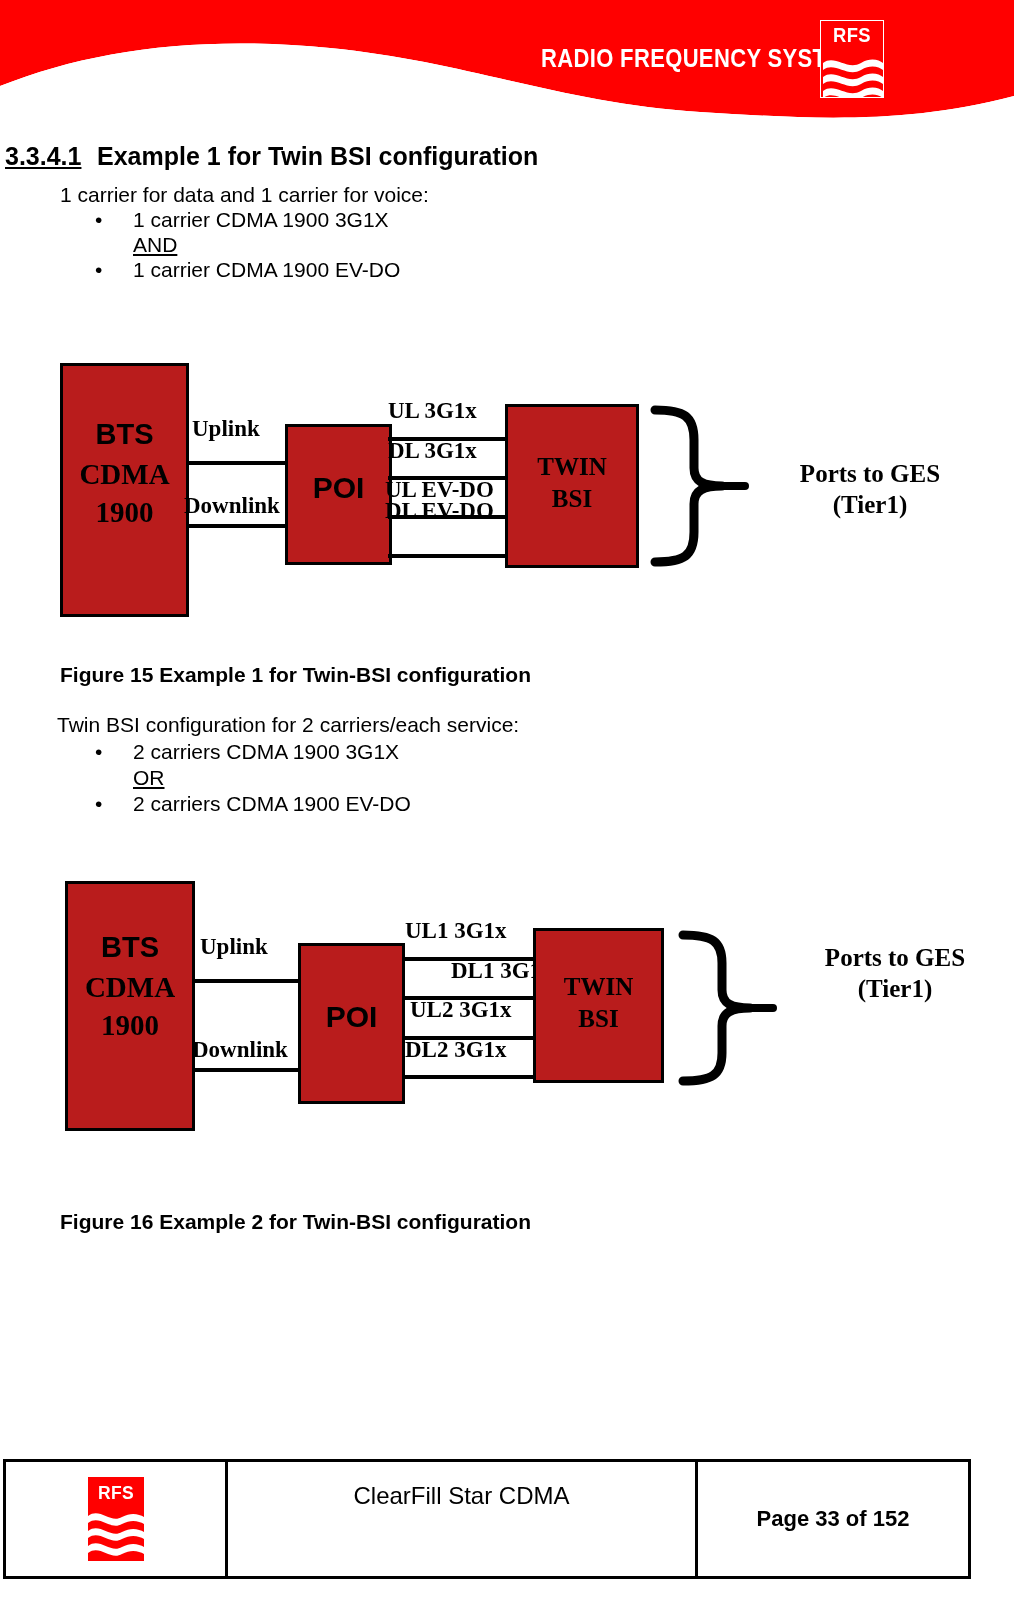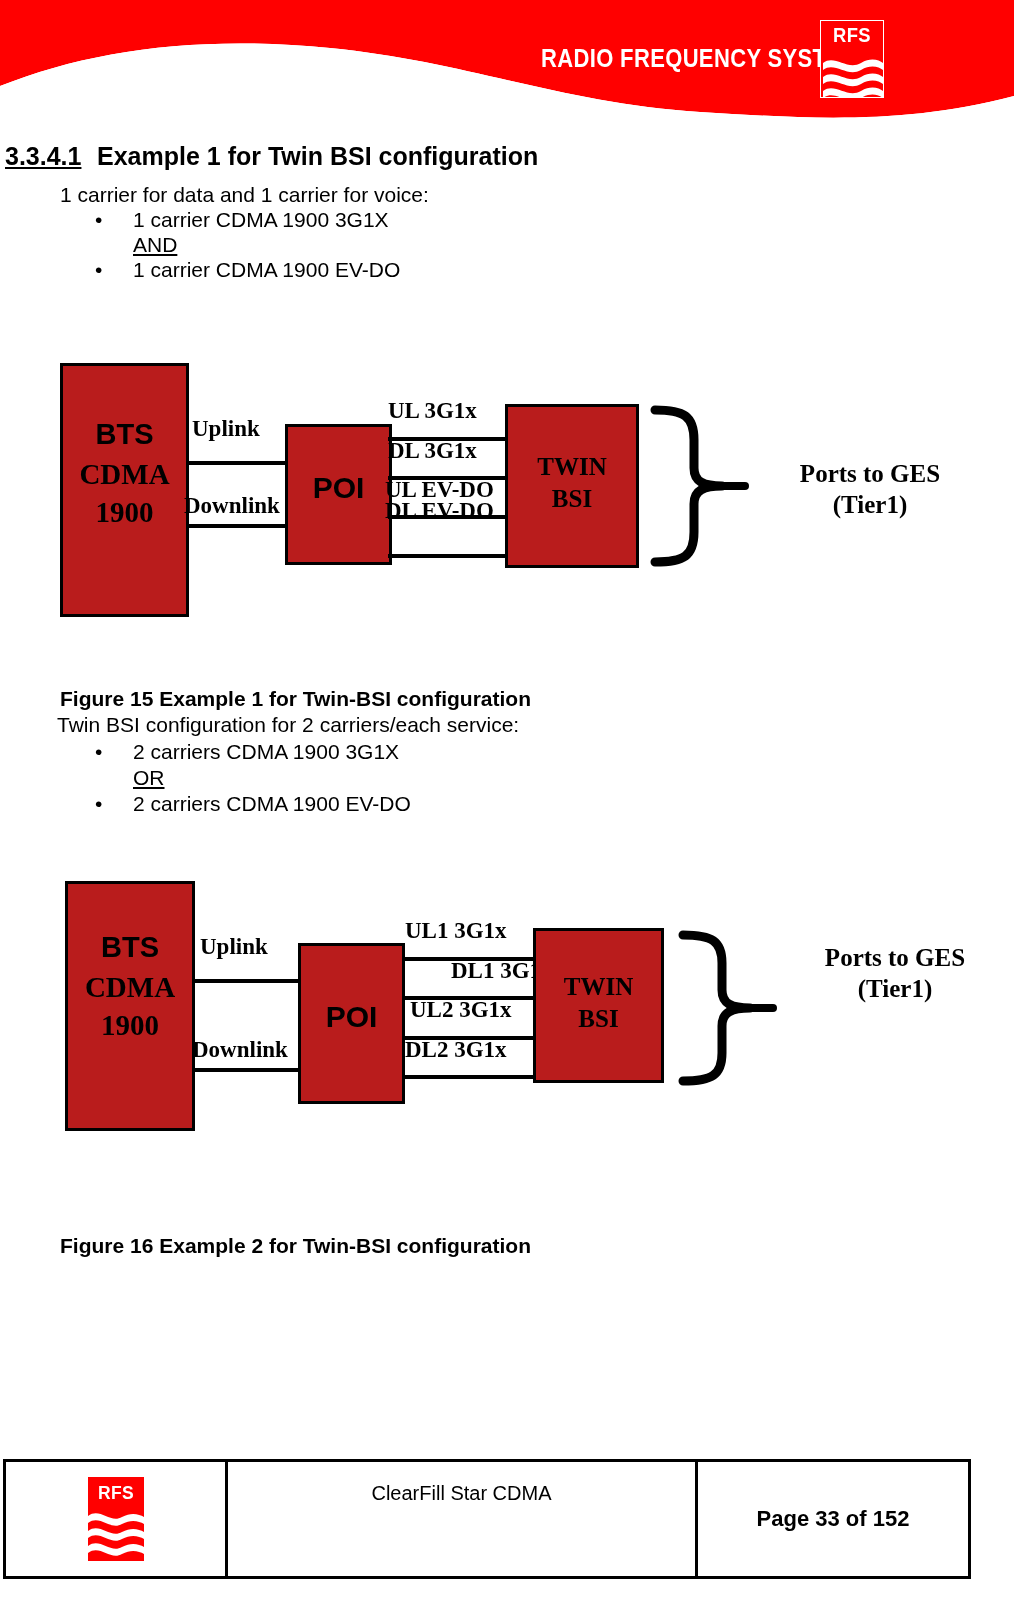--- a/index.html
+++ b/index.html
@@ -89,21 +89,20 @@
     position: absolute;
     left: 38px; top: 0;
   }
   .uline { text-decoration: underline; }
 
   .fig-caption {
     position: absolute;
     font-size: 21px;
     font-weight: bold;
     white-space: nowrap;
-    margin-top: 24px;
   }
 
   
   .diagram { position: absolute; }
   .dbox {
     position: absolute;
     background: #b91c1c;
     border: 3px solid #000000;
     box-sizing: border-box;
   }
@@ -174,21 +173,21 @@
     color: #ffffff;
     font-weight: bold;
     font-size: 19px;
     letter-spacing: 0.3px;
     transform: scaleX(0.92);
   }
   #footer-title-1 {
     position: absolute;
     left: 0; top: 20px; width: 100%;
     text-align: center;
-    font-size: 20px;
+    font-size: 24px;
     white-space: nowrap;
   }
   #footer-title-2 {
     position: absolute;
     left: 0; top: 63px; width: 100%;
     text-align: center;
     font-size: 22px;
     white-space: nowrap;
   }
   #footer-page-label {

